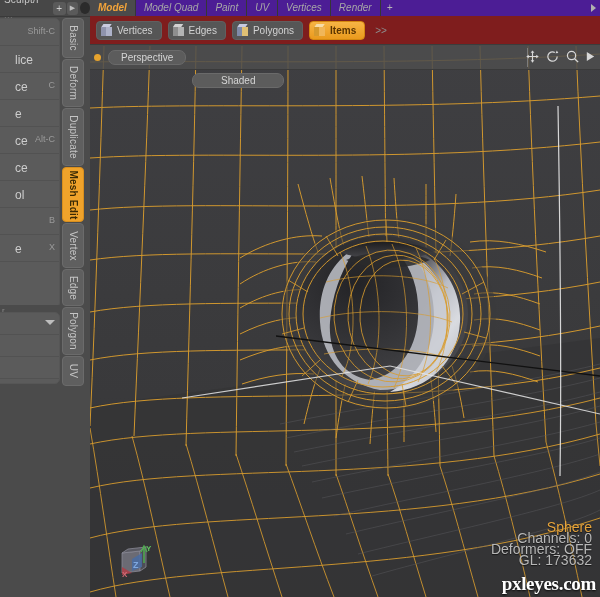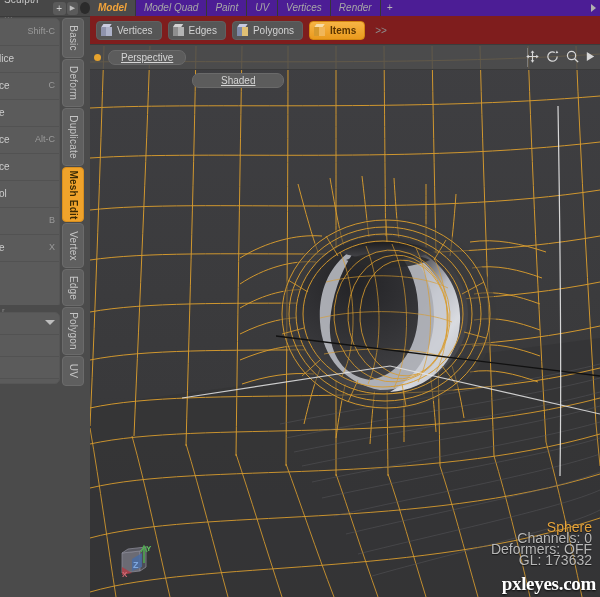--- a/index.html
+++ b/index.html
@@ -54,22 +54,22 @@
     border: 1px solid #565656;
     border-radius: 5px;
     overflow: hidden;
   }
   .tool-row {
     position: relative; height: 27px;
     border-bottom: 1px solid #525252;
     background: #5b5b5b;
   }
   .tool-row .tname {
-    position: absolute; left: 4px; top: 7px;
-    font-size: 10px; color: #cdcdcd; white-space: nowrap;
+    position: absolute; left: 20px; top: 7px;
+    font-size: 12px; color: #cdcdcd; white-space: nowrap;
   }
   .tool-row .tkey {
     position: absolute; right: 4px; top: 7px;
     font-size: 9px; color: #9a9a9a; white-space: nowrap;
   }
   #tool-panel2 {
     position: absolute; left: -6px; top: 312px;
     width: 66px; height: 72px;
     background: #5b5b5b;
     border: 1px solid #565656;
@@ -232,21 +232,21 @@
   }
   #vp-dot {
     width: 7px; height: 7px; border-radius: 50%;
     background: #e6a32e; margin-right: 1px;
   }
   .vp-drop {
     height: 15px; padding: 0 12px;
     background: #5c5c5c; border: 1px solid #6a6a6a;
     border-radius: 7px;
     font-size: 10px; color: #d5d5d5;
-    display: flex; align-items: center; justify-content: center; text-decoration: underline;
+    display: flex; align-items: center; justify-content: center;
   }
   #vp-drop-shaded { min-width: 92px; margin-top: 45px; }
   #vp-nav {
     position: absolute; right: 4px; top: 3px;
     display: flex; align-items: center; gap: 5px;
     z-index: 6;
   }
   #vp-nav svg { display: block; }
   #vp-divider {
     position: absolute; right: 72px; top: 2px;

